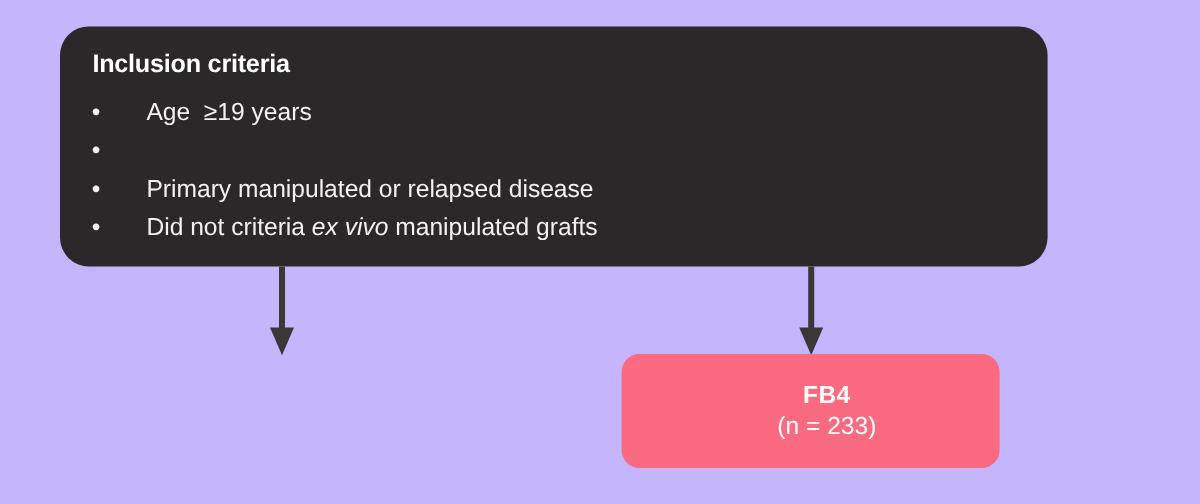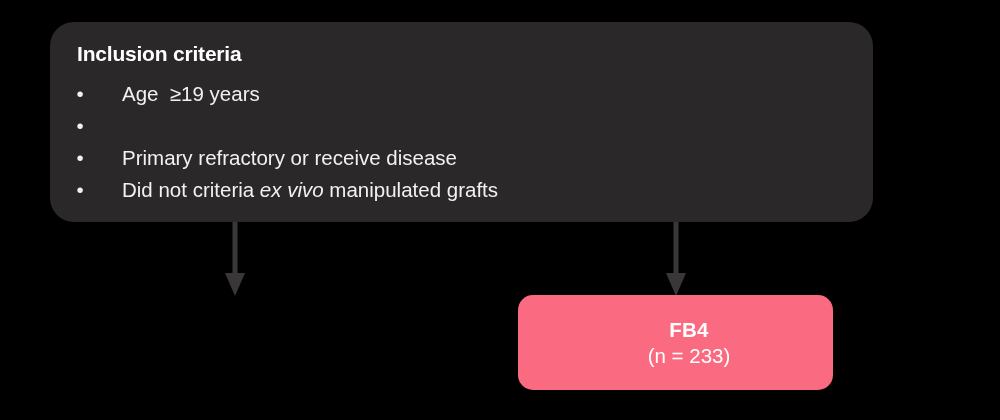--- a/index.html
+++ b/index.html
@@ -10,21 +10,21 @@
     width: 1000px;
     height: 420px;
     background: #ffffff;
     font-family: "Liberation Sans", sans-serif;
     overflow: hidden;
   }
   #canvas {
     position: relative;
     width: 1000px;
     height: 420px;
-    background: #000000;
+    background: #c4b5fd;
   }
 
   
   .criteria-box {
     position: absolute;
     left: 50px;
     top: 22px;
     width: 823px;
     height: 200px;
     background: #2b2829;
@@ -135,21 +135,21 @@
         <span class="criteria-bullet">•</span>
         <span class="criteria-text"><span>Age  ≥19 years</span><em></em><span></span></span>
       </li>
 
       <li class="criteria-item">
         <span class="criteria-bullet">•</span>
       </li>
 
       <li class="criteria-item">
         <span class="criteria-bullet">•</span>
-        <span class="criteria-text"><span>Primary refractory or receive disease</span><em></em><span></span></span>
+        <span class="criteria-text"><span>Primary manipulated or relapsed disease</span><em></em><span></span></span>
       </li>
 
       <li class="criteria-item">
         <span class="criteria-bullet">•</span>
         <span class="criteria-text"><span>Did not criteria </span><em>ex vivo</em><span> manipulated grafts</span></span>
       </li>
     </ul>
   </div>
 
   <div class="arrow" style="left: 222px;">

